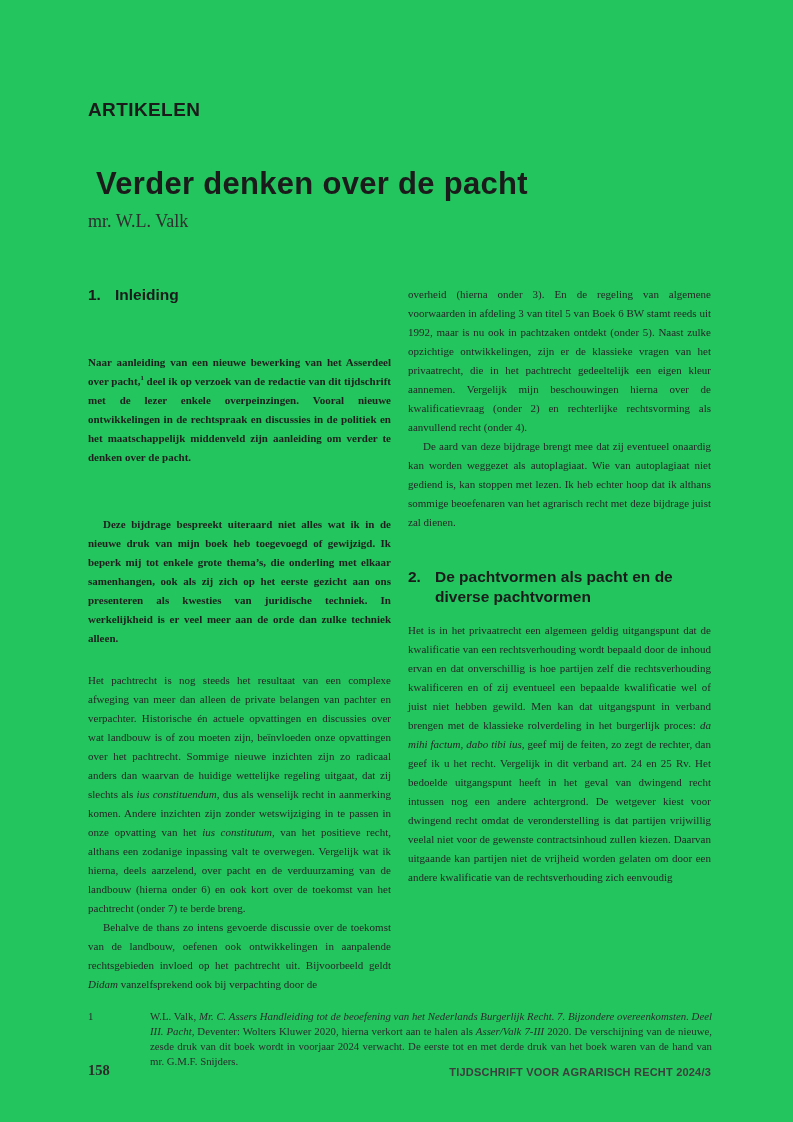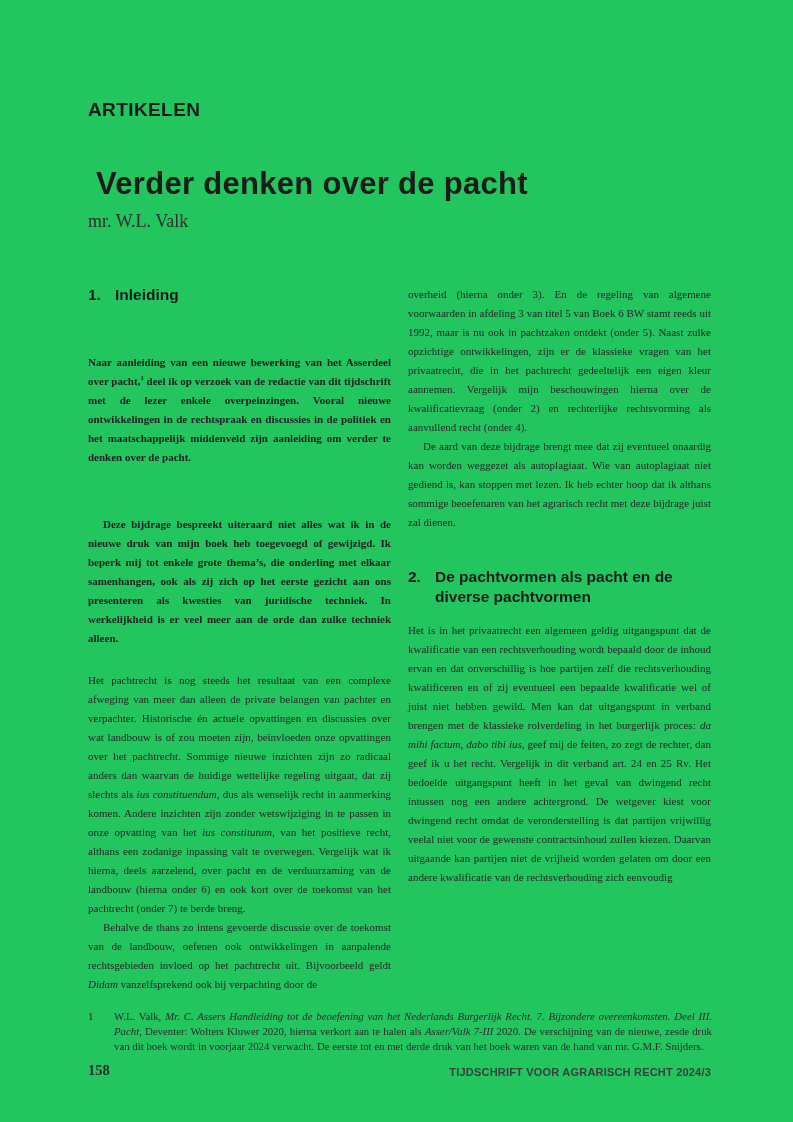--- a/index.html
+++ b/index.html
@@ -78,21 +78,21 @@
     position: absolute;
     left: 88px;
     top: 1009px;
     width: 624px;
     display: flex;
     font-size: 10.8px;
     line-height: 15px;
     color: #2b2b2b;
   }
   .fn-num { width: 26px; flex: 0 0 26px; }
-  .fn-text { flex: 1; text-align: justify; }
+  .fn-text { flex: 1; text-align: justify; margin-left: 36px; }
   .footer-page {
     position: absolute;
     left: 88px;
     top: 1062px;
     font-size: 14.5px;
     color: #2b2b2b;
     font-weight: bold;
   }
   .footer-journal {
     position: absolute;

